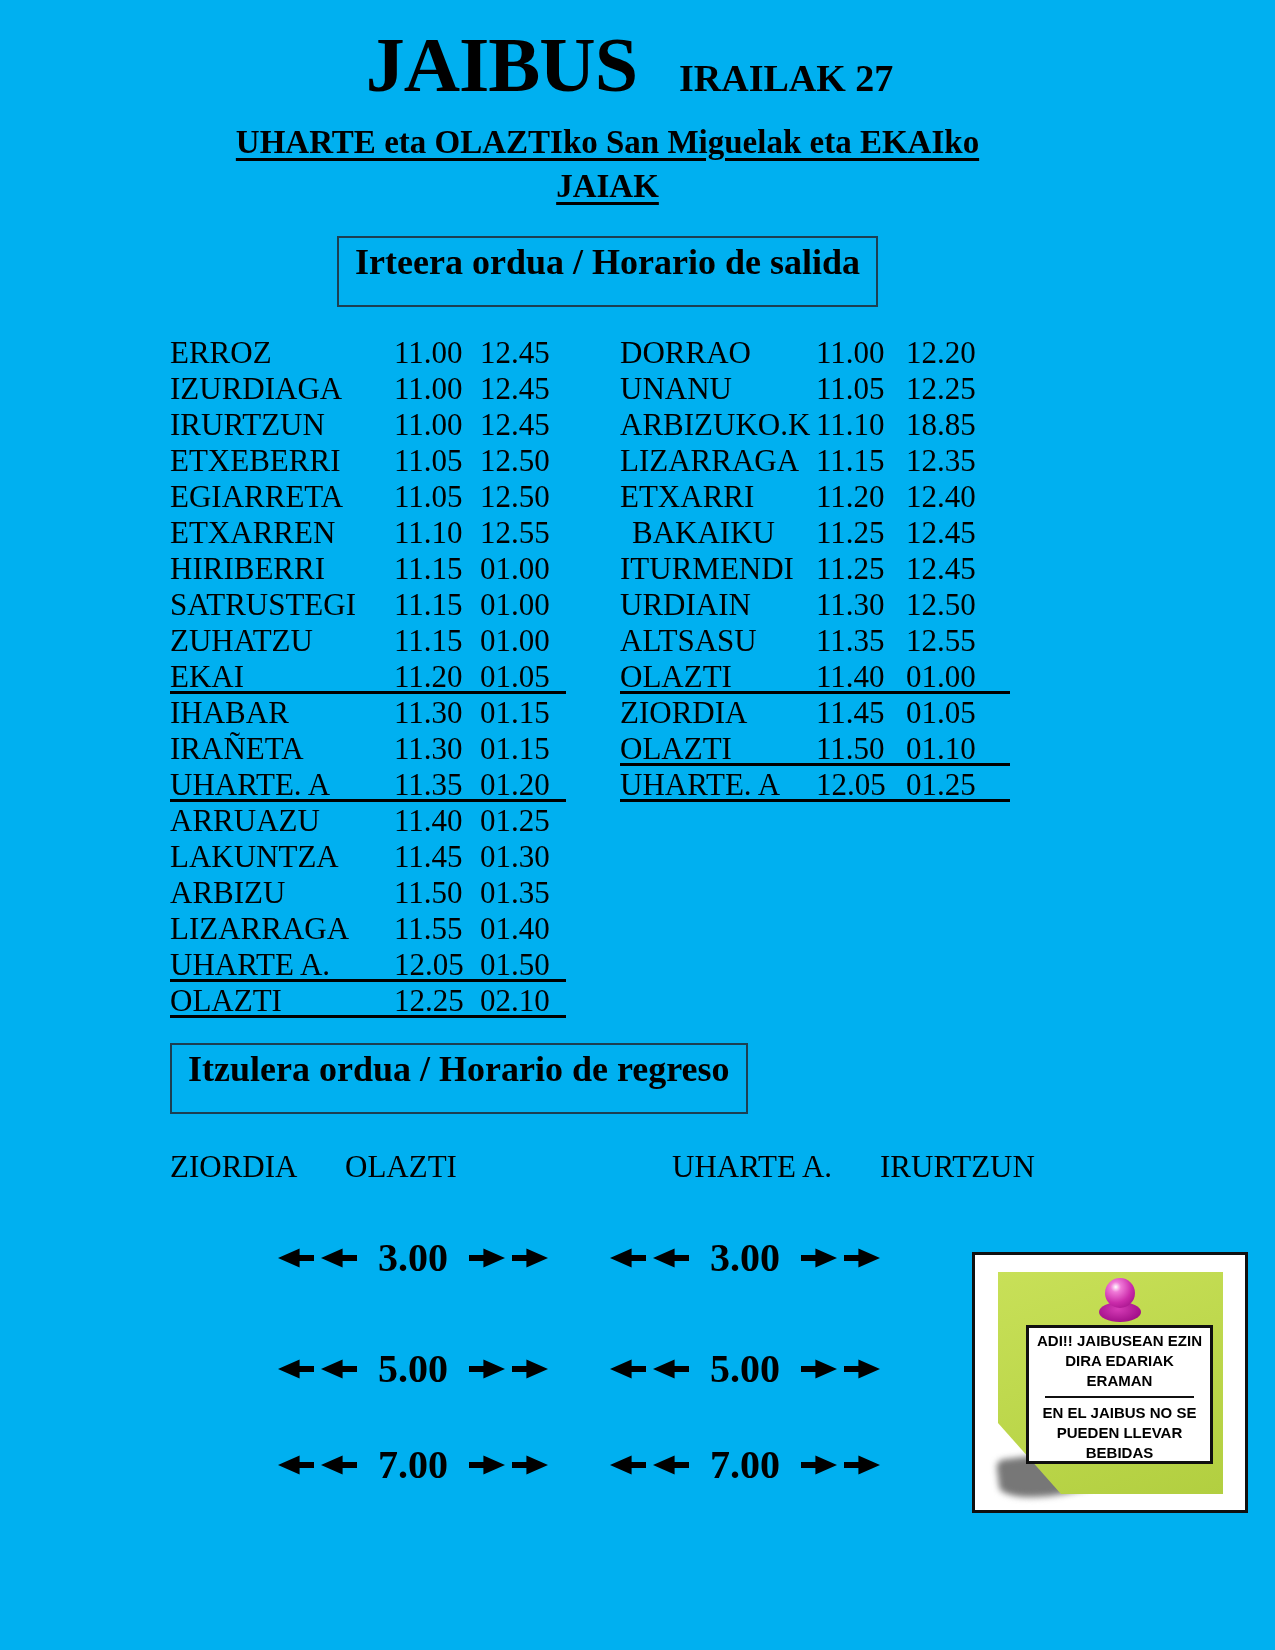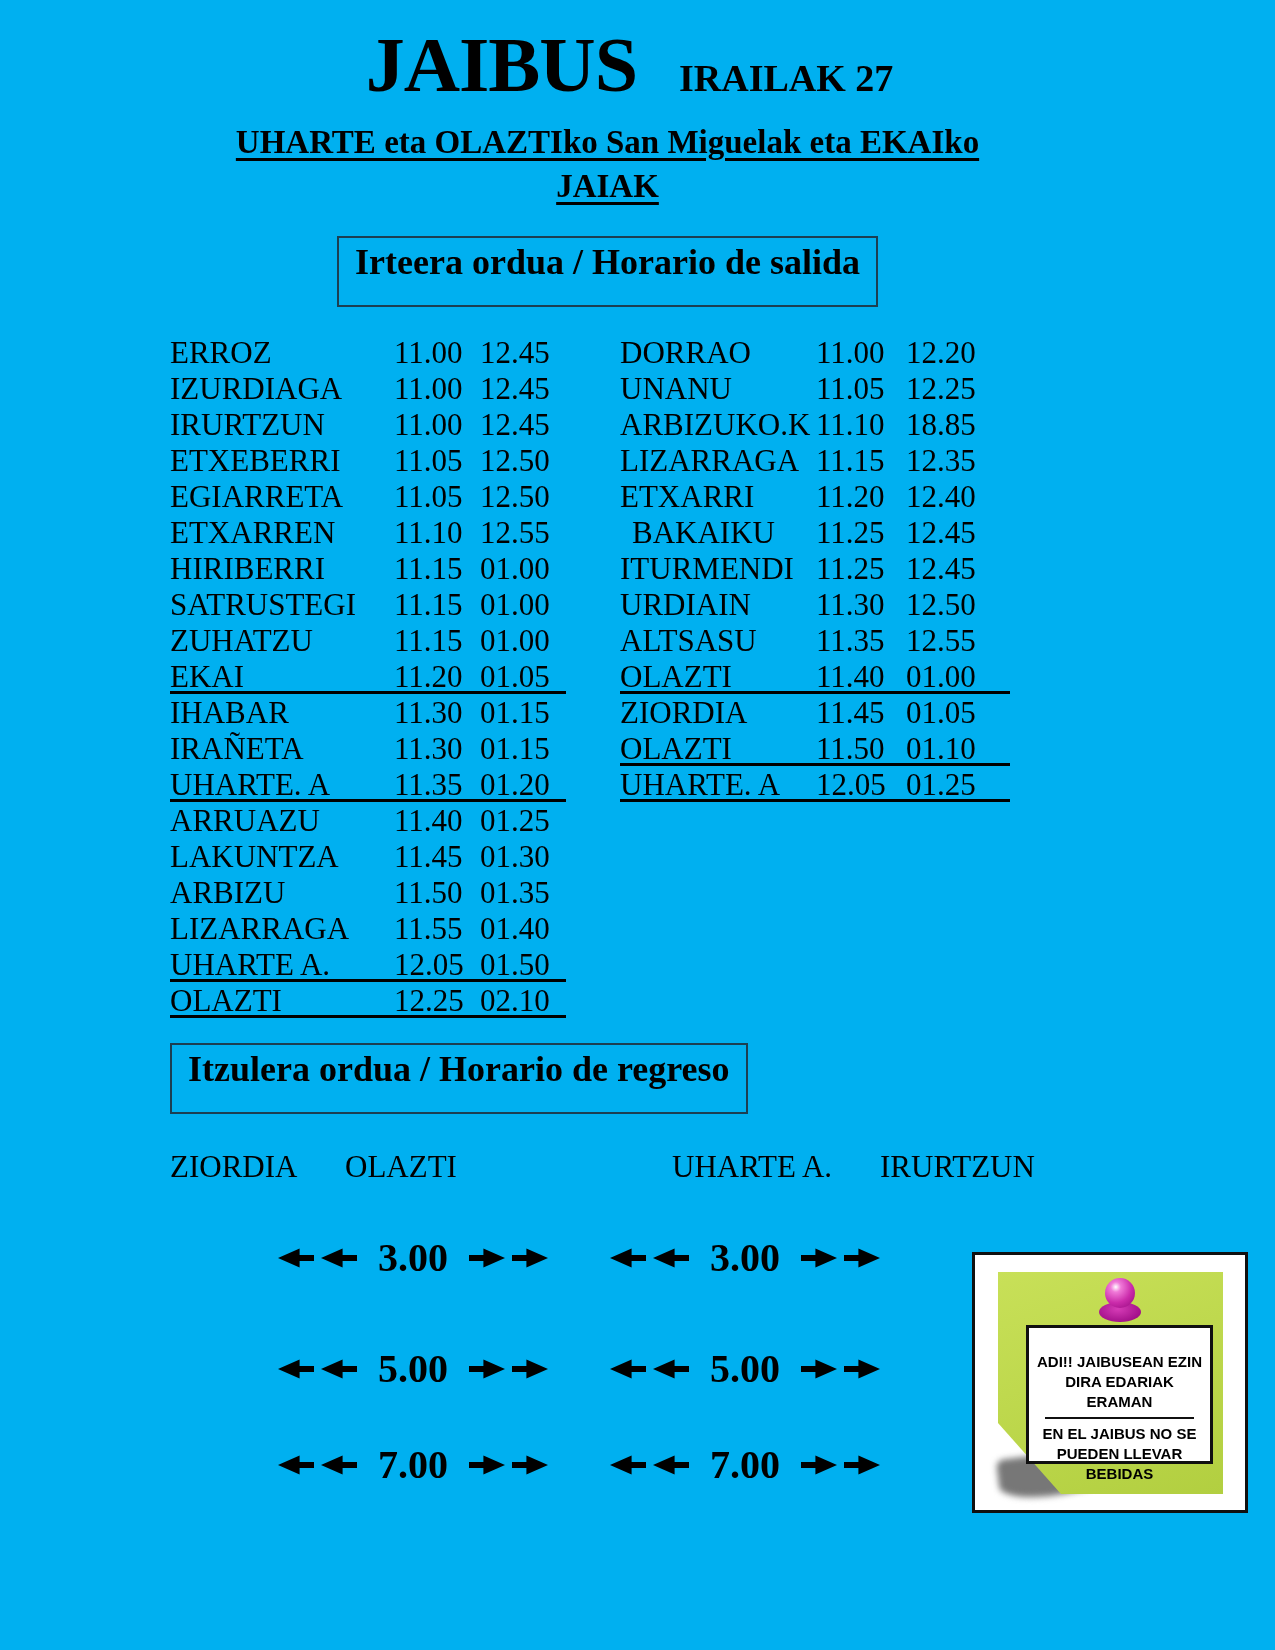--- a/index.html
+++ b/index.html
@@ -58,21 +58,21 @@
   .sticky-green{position:absolute;top:0;left:0;right:0;bottom:0;
             background:linear-gradient(160deg,#c8e058,#b2cf40);
             clip-path:polygon(0 0,100% 0,100% 100%,28% 100%,0 68%);}
   .pin{position:absolute;left:99px;top:6px;width:46px;height:52px;}
   .pin-base{position:absolute;left:2px;top:24px;width:42px;height:20px;border-radius:50%;
             background:radial-gradient(ellipse at 45% 35%,#d63cb7,#a4128b 70%,#7c0668 100%);}
   .pin-ball{position:absolute;left:8px;top:0;width:30px;height:30px;border-radius:50%;
             background:radial-gradient(circle at 36% 30%,#ffffff 0%,#f07ad8 18%,#cb2cab 55%,#91077c 100%);}
   .note-text{position:absolute;left:51px;top:70px;width:187px;height:139px;background:#fff;
             border:3px solid #101010;box-sizing:border-box;text-align:center;font-weight:bold;
-            font-size:15px;line-height:20px;padding-top:24px;}
+            font-size:15px;line-height:20px;padding-top:3px;}
   .note-eu,.note-es{white-space:pre-line;}
   .note-divider{width:82%;height:2px;background:#101010;margin:5px auto;}
 </style>
 </head>
 <body>
 
 <div class="page">
   <div class="main">
 
     <div class="title-row">

